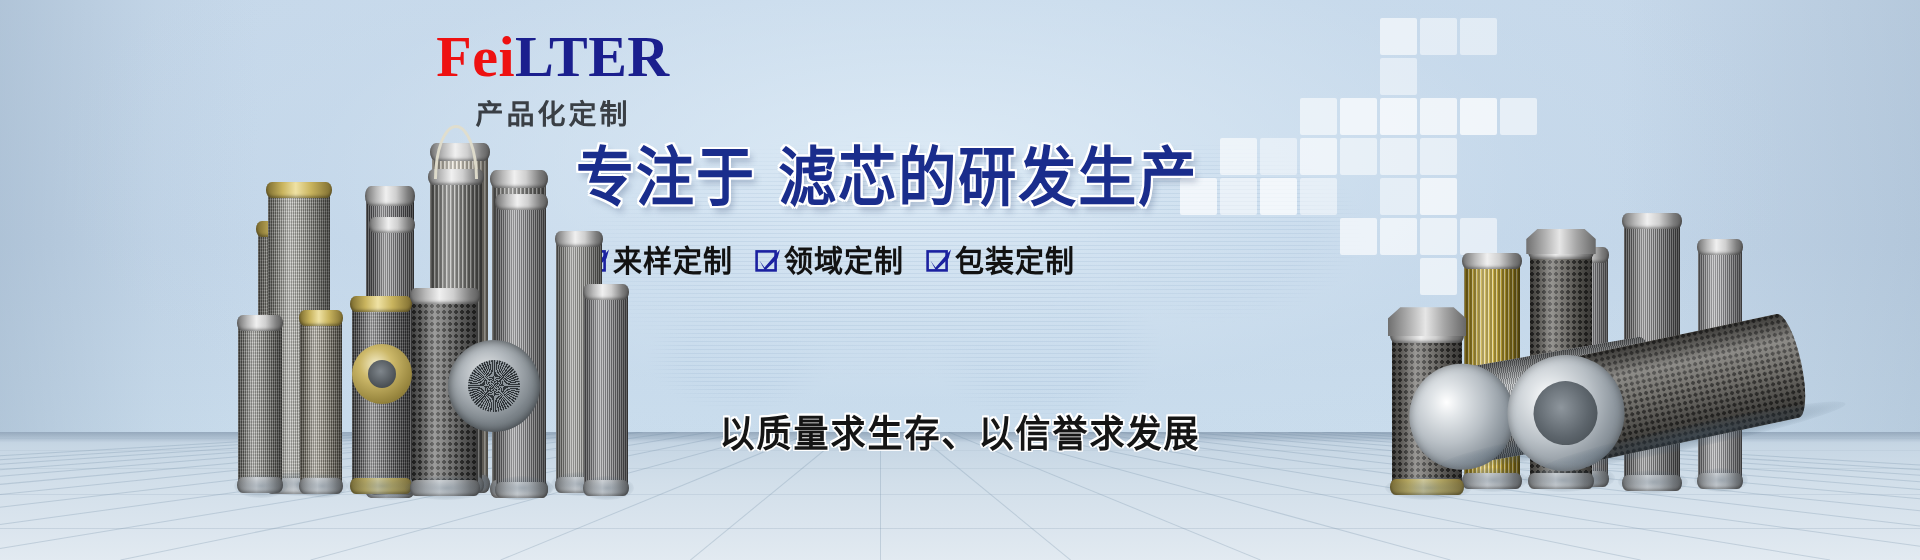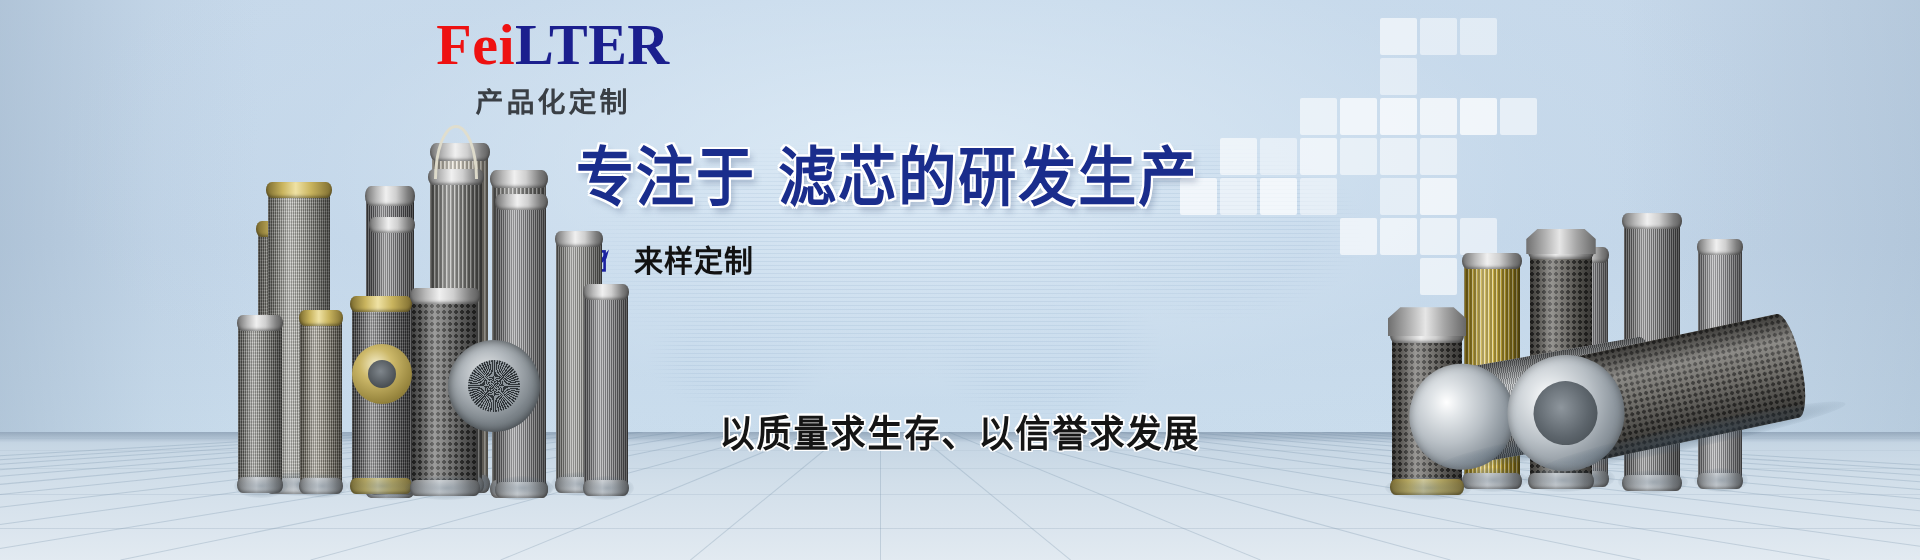--- a/index.html
+++ b/index.html
@@ -58,21 +58,21 @@
                radial-gradient(ellipse 210px 120px at 72% 34%, #000 0%, #000 48%, transparent 76%),
                radial-gradient(ellipse 150px 95px at 54% 70%, #000 0%, #000 45%, transparent 78%),
                radial-gradient(ellipse 120px 70px at 20% 72%, #000 0%, #000 45%, transparent 78%);
   }
 
   
   .mosaic{position:absolute;left:1180px;top:18px;width:420px;height:230px;}
   .mosaic i{position:absolute;display:block;background:rgba(255,255,255,.62);border-radius:2px;}
 
   
-  .logo{position:absolute;left:388px;top:14px;width:330px;text-align:center;}
+  .logo{position:absolute;left:388px;top:26px;width:330px;text-align:center;}
   .logo-word{
     font-family:"Liberation Serif","DejaVu Serif",serif;
     font-weight:700;font-size:58px;line-height:62px;letter-spacing:.5px;white-space:nowrap;
   }
   .logo-fei{color:#ee1111;}
   .logo-lter{color:#1b1f8e;}
   .logo-cn{
     margin-top:4px;font-size:28px;font-weight:700;letter-spacing:3px;color:#3a3f45;
     font-family:"DejaVu Sans","Liberation Sans",sans-serif;
   }
@@ -88,21 +88,21 @@
        2px 0 0 #ffffff, -2px 0 0 #ffffff, 0 2px 0 #ffffff, 0 -2px 0 #ffffff,
        2px 2px 0 #ffffff, -2px 2px 0 #ffffff, 2px -2px 0 #ffffff, -2px -2px 0 #ffffff,
        4px 5px 6px rgba(60,80,120,.30);
   }
 
   
   .features{position:absolute;left:584px;top:246px;width:640px;}
   .feat-row{display:flex;align-items:center;white-space:nowrap;}
   .feat-row.r1{gap:22px;}
   .feat-row.r2{gap:44px;margin-top:38px;padding-left:2px;}
-  .feat{display:flex;align-items:center;gap:24px;justify-content:center;}
+  .feat{display:flex;align-items:center;gap:3px;justify-content:center;}
   .cb{position:relative;width:26px;height:26px;flex:0 0 26px;display:block;}
   .cb svg{display:block;overflow:visible;}
   .feat-label{
     font-family:"DejaVu Sans","Liberation Sans",sans-serif;
     font-weight:700;font-size:29px;line-height:30px;color:#121212;letter-spacing:1px;
     transform:scaleY(1.06);transform-origin:left center;
   }
 
   
   .tagline{
@@ -488,19 +488,37 @@
     <div class="feat-row r1">
       <div class="feat">
         <span class="cb">
           <svg width="26" height="26" viewBox="0 0 26 26">
               <rect x="1.6" y="3.4" width="19" height="19" fill="none" stroke="#1b21a0" stroke-width="2.6"></rect>
               <path d="M4.5 12.5 L9.5 19.5 L25 1.5 L22.5 10.5 L10 22.5 Z" fill="#1b21a0"></path>
             </svg>
         </span>
         <span class="feat-label">来样定制</span>
       </div>
+      <div class="feat">
+        <span class="cb">
+          <svg width="26" height="26" viewBox="0 0 26 26">
+              <rect x="1.6" y="3.4" width="19" height="19" fill="none" stroke="#1b21a0" stroke-width="2.6"></rect>
+              <path d="M4.5 12.5 L9.5 19.5 L25 1.5 L22.5 10.5 L10 22.5 Z" fill="#1b21a0"></path>
+            </svg>
+        </span>
+        <span class="feat-label">领域定制</span>
+      </div>
+      <div class="feat">
+        <span class="cb">
+          <svg width="26" height="26" viewBox="0 0 26 26">
+              <rect x="1.6" y="3.4" width="19" height="19" fill="none" stroke="#1b21a0" stroke-width="2.6"></rect>
+              <path d="M4.5 12.5 L9.5 19.5 L25 1.5 L22.5 10.5 L10 22.5 Z" fill="#1b21a0"></path>
+            </svg>
+        </span>
+        <span class="feat-label">包装定制</span>
+      </div>
     </div>
 
   </div>
 
   <div class="tagline">以质量求生存、以信誉求发展</div>
 
 </div>
 
 </body></html>

